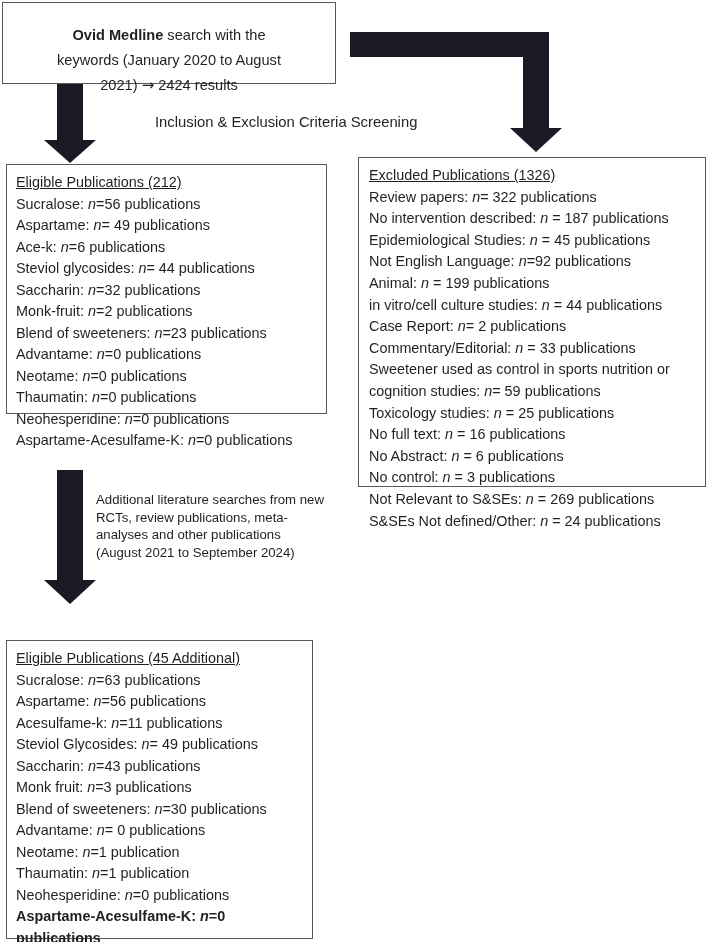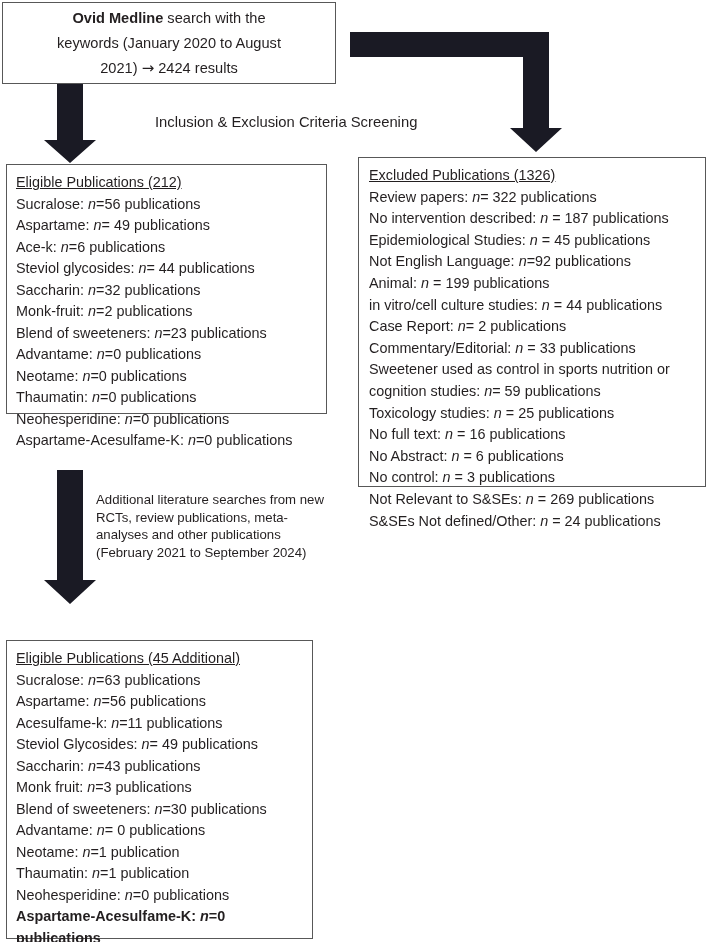--- a/index.html
+++ b/index.html
@@ -25,21 +25,20 @@
     position: absolute;
     box-sizing: border-box;
     border: 1.4px solid #585858;
     background: #ffffff;
   }
   
   #top-box {
     left: 2px; top: 2px;
     width: 334px; height: 82px;
     display: flex;
-    align-items: center;
     justify-content: center;
     padding: 20px 8px;
   }
   #top-box .para {
     text-align: center;
     font-size: 14.6px;
     line-height: 25px;
     color: #231f20;
   }
   .b { font-weight: bold; }
@@ -162,21 +161,21 @@
         <div class="list-line">Sweetener used as control in sports nutrition or cognition studies: <span class="it">n</span>= 59 publications</div>
         <div class="list-line">Toxicology studies: <span class="it">n</span> = 25 publications</div>
         <div class="list-line">No full text: <span class="it">n</span> = 16 publications</div>
         <div class="list-line">No Abstract: <span class="it">n</span> = 6 publications</div>
         <div class="list-line">No control: <span class="it">n</span> = 3 publications</div>
         <div class="list-line">Not Relevant to S&amp;SEs: <span class="it">n</span> = 269 publications</div>
         <div class="list-line">S&amp;SEs Not defined/Other: <span class="it">n</span> = 24 publications</div>
       </div>
   </div>
 
-  <div id="additional-note">Additional literature searches from new RCTs, review publications, meta-analyses and other publications (February 2021 to September 2024)</div>
+  <div id="additional-note">Additional literature searches from new RCTs, review publications, meta-analyses and other publications (August 2021 to September 2024)</div>
 
   <div class="box" id="additional-box">
     <div class="list-title">Eligible Publications (45 Additional)</div>
     <div>
         <div class="list-line">Sucralose: <span class="it">n</span>=63 publications</div>
         <div class="list-line">Aspartame: <span class="it">n</span>=56 publications</div>
         <div class="list-line">Acesulfame-k: <span class="it">n</span>=11 publications</div>
         <div class="list-line">Steviol Glycosides: <span class="it">n</span>= 49 publications</div>
         <div class="list-line">Saccharin: <span class="it">n</span>=43 publications</div>
         <div class="list-line">Monk fruit: <span class="it">n</span>=3 publications</div>

